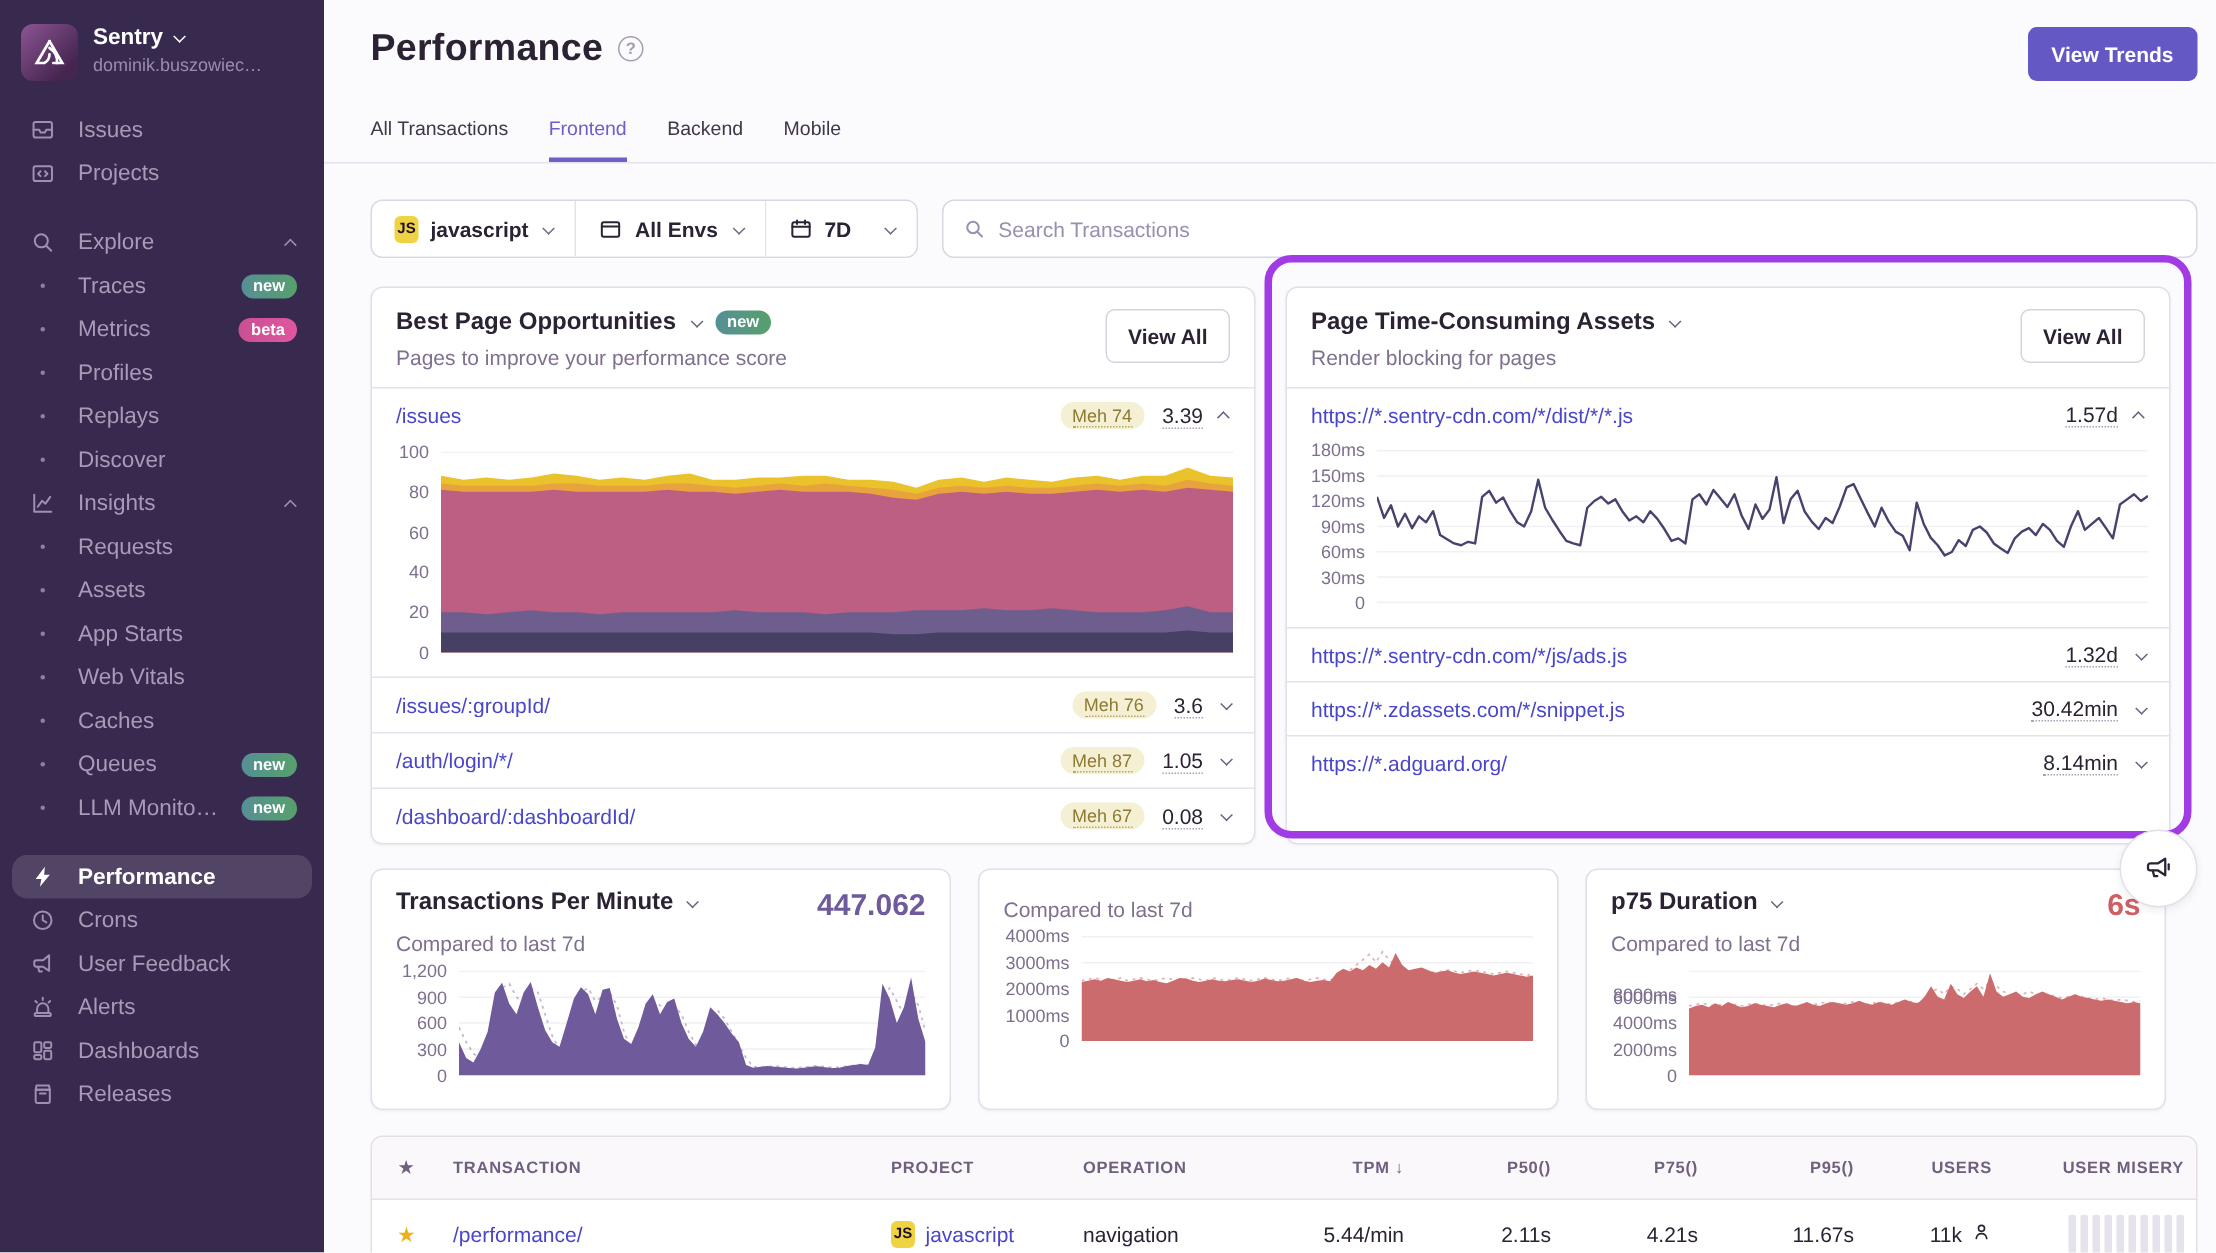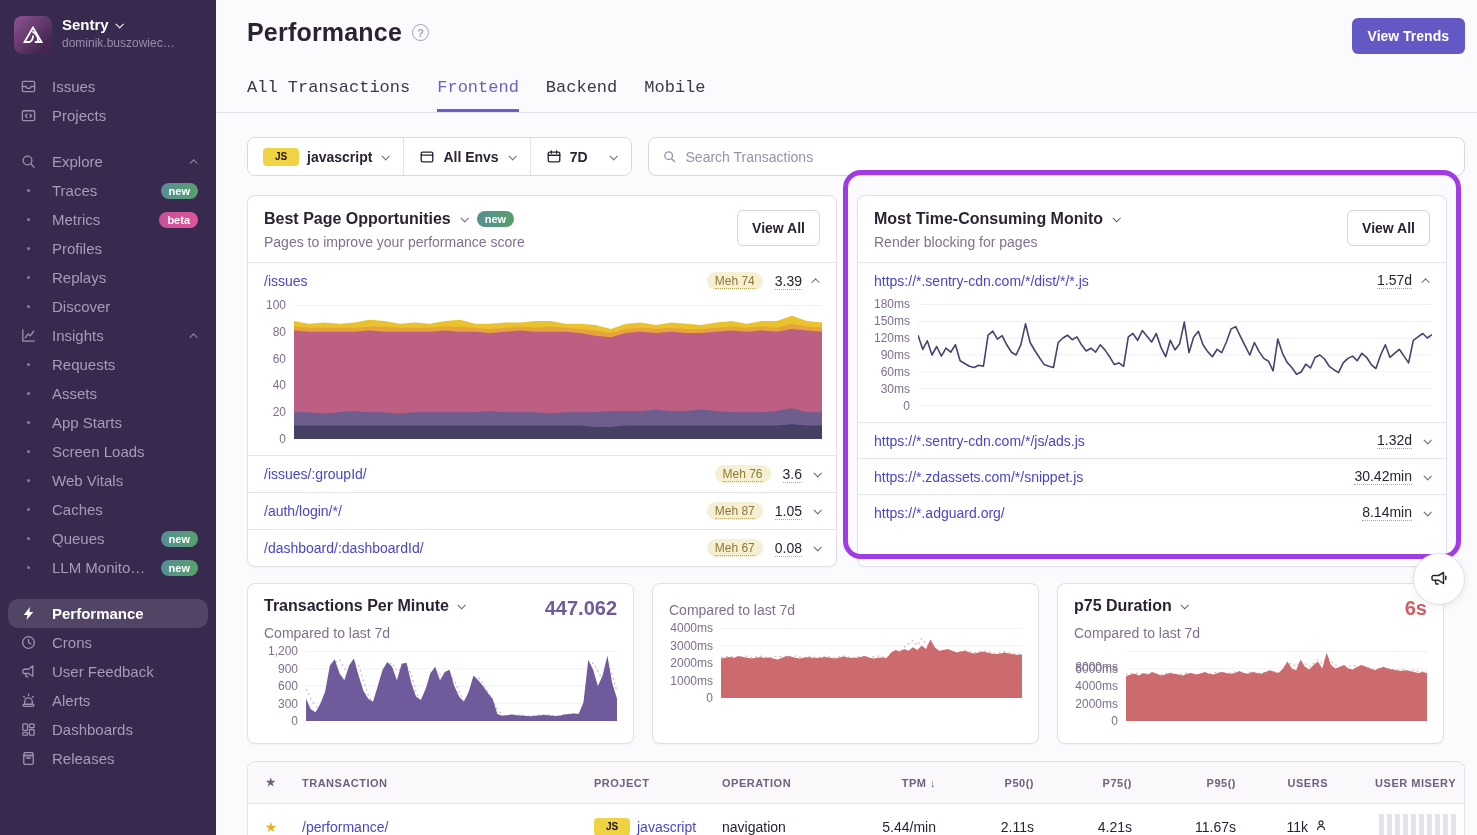--- a/index.html
+++ b/index.html
@@ -36,34 +36,34 @@
   
   main { position:relative; flex:1; height:100%; background:#fbfafc; }
   .hdr { display:flex; align-items:flex-start; justify-content:space-between; padding:18px 32px 0 31px; }
   .title-row { display:flex; align-items:center; gap:10px; }
   .page-title { font-size:25px; font-weight:bold; color:#2b2233; letter-spacing:.2px;}
   .help { width:17px; height:17px; border-radius:50%; border:1.5px solid #a79db3; color:#a79db3;
     font-size:11px; font-weight:bold; display:flex; align-items:center; justify-content:center; cursor:pointer;}
   .btn-primary { background:#6458c5; color:#fff; font-size:14px; font-weight:bold; border:none;
     border-radius:6px; padding:10px 16px; cursor:pointer; }
   .tabs { display:flex; gap:27px; padding:24px 0 0 31px; border-bottom:1px solid #e7e1ec; }
-  .tab { font-size:17px; color:#3f3649; padding-bottom:12px; cursor:pointer; border-bottom:3px solid transparent;font-family:Liberation Mono, monospace; }
+  .tab { font-size:13px; color:#3f3649; padding-bottom:12px; cursor:pointer; border-bottom:3px solid transparent; }
   .tab.active { color:#6C5FC7; border-bottom-color:#6C5FC7; }
 
   .content { padding:24px 32px 0 31px; }
   
   .filter-row { display:flex; gap:16px; }
   .trigger-group { display:flex; align-items:stretch; background:#fff; border:1px solid #dcd6e2;
     border-radius:8px; height:39px; overflow:hidden; }
   .trigger { display:flex; align-items:center; gap:8px; padding:0 15px; font-size:14px; font-weight:bold;
     color:#2b2233; cursor:pointer; border-right:1px solid #e7e1ec; background:#fff;}
   .trigger:last-child { border-right:none; }
   .trigger svg { width:16px; height:16px; stroke:#2b2233; fill:none; stroke-width:1.5; stroke-linecap:round;}
   .trigger .chev { color:#71687c; margin-left:2px;}
-  .js-badge { width:36px; height:18px; background:#f0d343; color:#1d1127; border-radius:4px;
+  .js-badge { width:16px; height:18px; background:#f0d343; color:#1d1127; border-radius:4px;
     font-size:10px; font-weight:bold; display:flex; align-items:center; justify-content:center; }
   .search { flex:1; display:flex; align-items:center; gap:9px; background:#fff; border:1px solid #dcd6e2;
     border-radius:8px; height:39px; padding:0 13px; }
   .search svg { width:15px; height:15px; stroke:#9a8fb0; fill:none; stroke-width:1.6; stroke-linecap:round;}
   .search input { border:none; outline:none; flex:1; font-size:14px; color:#2b2233; background:transparent;
     font-family:"Liberation Sans", sans-serif;}
   .search input::placeholder { color:#9a8fb0; }
 
   
   .row1 { display:flex; gap:20px; margin-top:19px; }
@@ -235,26 +235,20 @@
         <div class="s-item">
           <span class="s-ico">
             <span class="s-dot"></span>
           </span>
           <span class="s-label">App Starts</span>
         </div>
         <div class="s-item">
           <span class="s-ico">
             <span class="s-dot"></span>
           </span>
-          <span class="s-label">Screen Loads</span>
-        </div>
-        <div class="s-item">
-          <span class="s-ico">
-            <span class="s-dot"></span>
-          </span>
           <span class="s-label">Web Vitals</span>
         </div>
         <div class="s-item">
           <span class="s-ico">
             <span class="s-dot"></span>
           </span>
           <span class="s-label">Caches</span>
         </div>
         <div class="s-item">
           <span class="s-ico">
@@ -459,21 +453,21 @@
                   </div>
                 </div>
               </div>
             </div>
         </div>
 
         <div class="panel">
           <div class="panel-hd">
             <div>
               <div class="panel-title">
-                <span>Most Time-Consuming Monito</span>
+                <span>Page Time-Consuming Assets</span>
                 <span class="chev"></span>
               </div>
               <div class="panel-sub">Render blocking for pages</div>
             </div>
             <button class="btn-sec">View All</button>
           </div>
           <div id="asset-rows">
               <div class="p-row">
                 <div class="p-line">
                   <a class="plink">https://*.sentry-cdn.com/*/dist/*/*.js</a>

